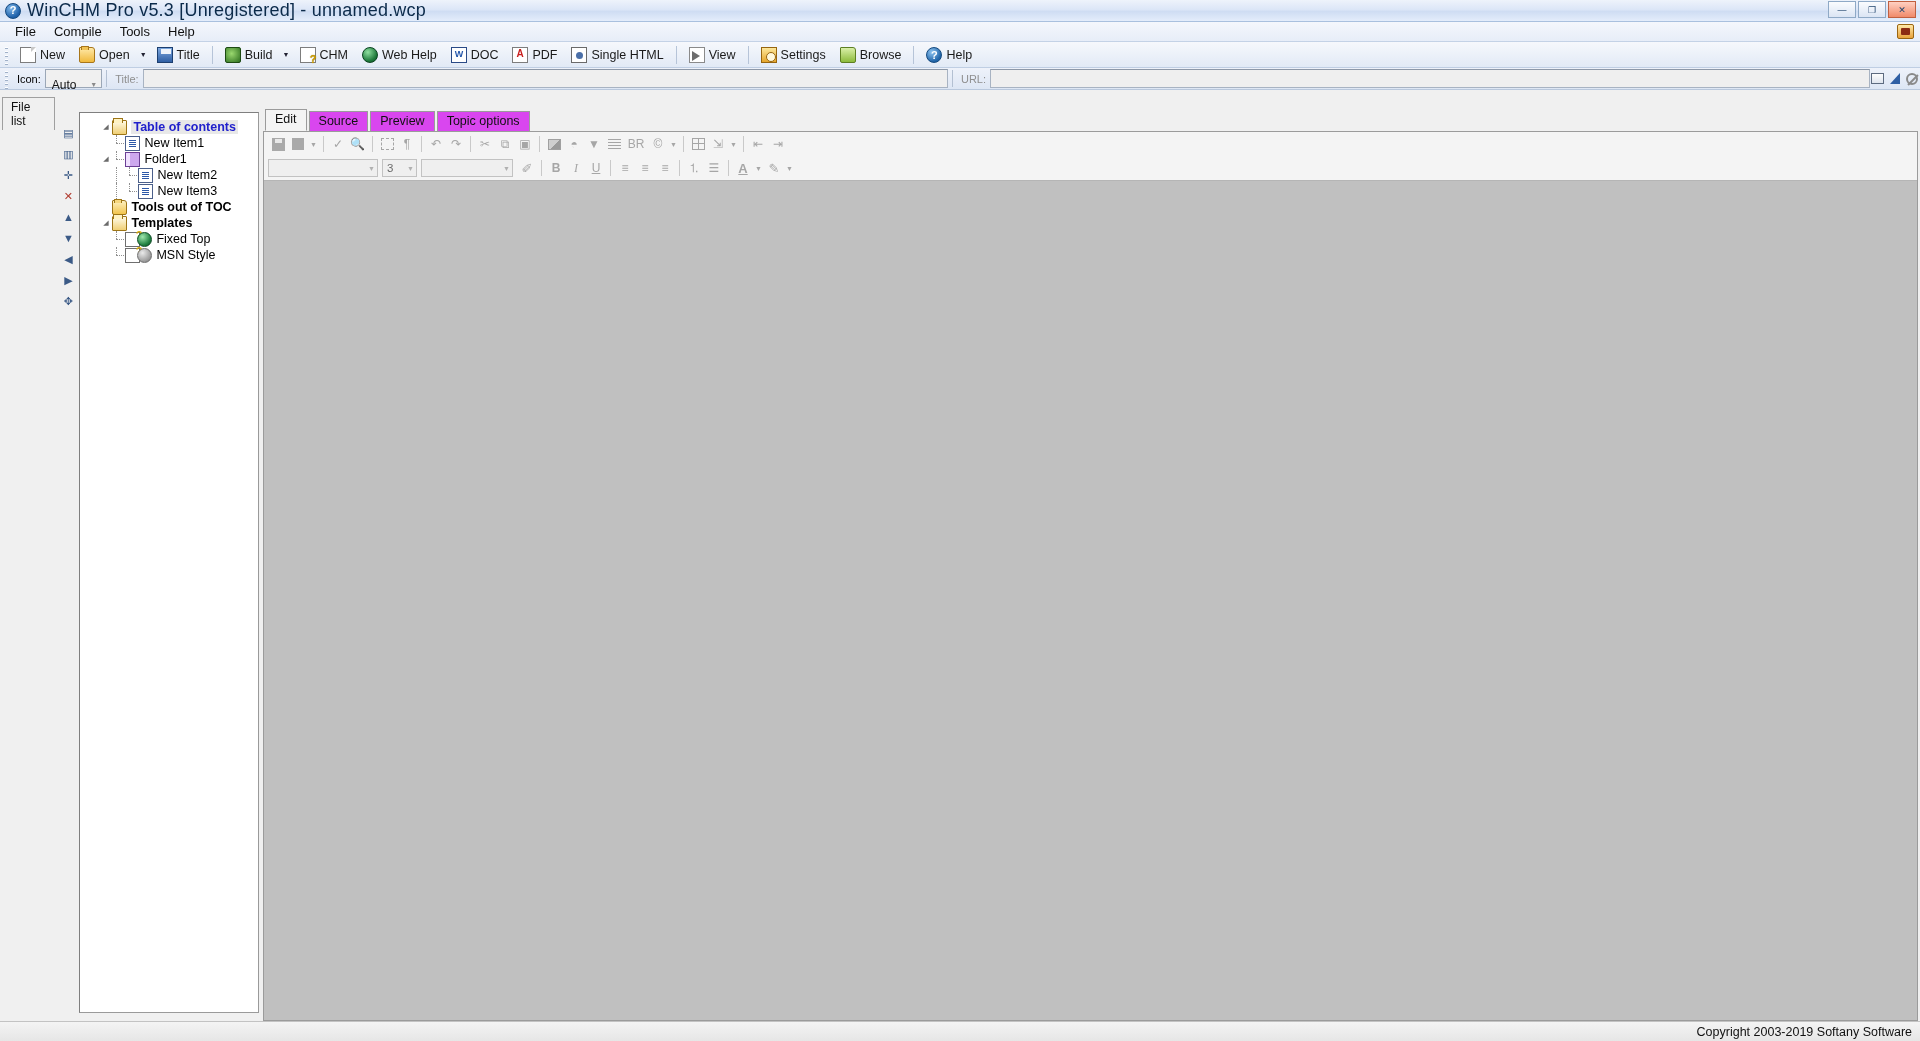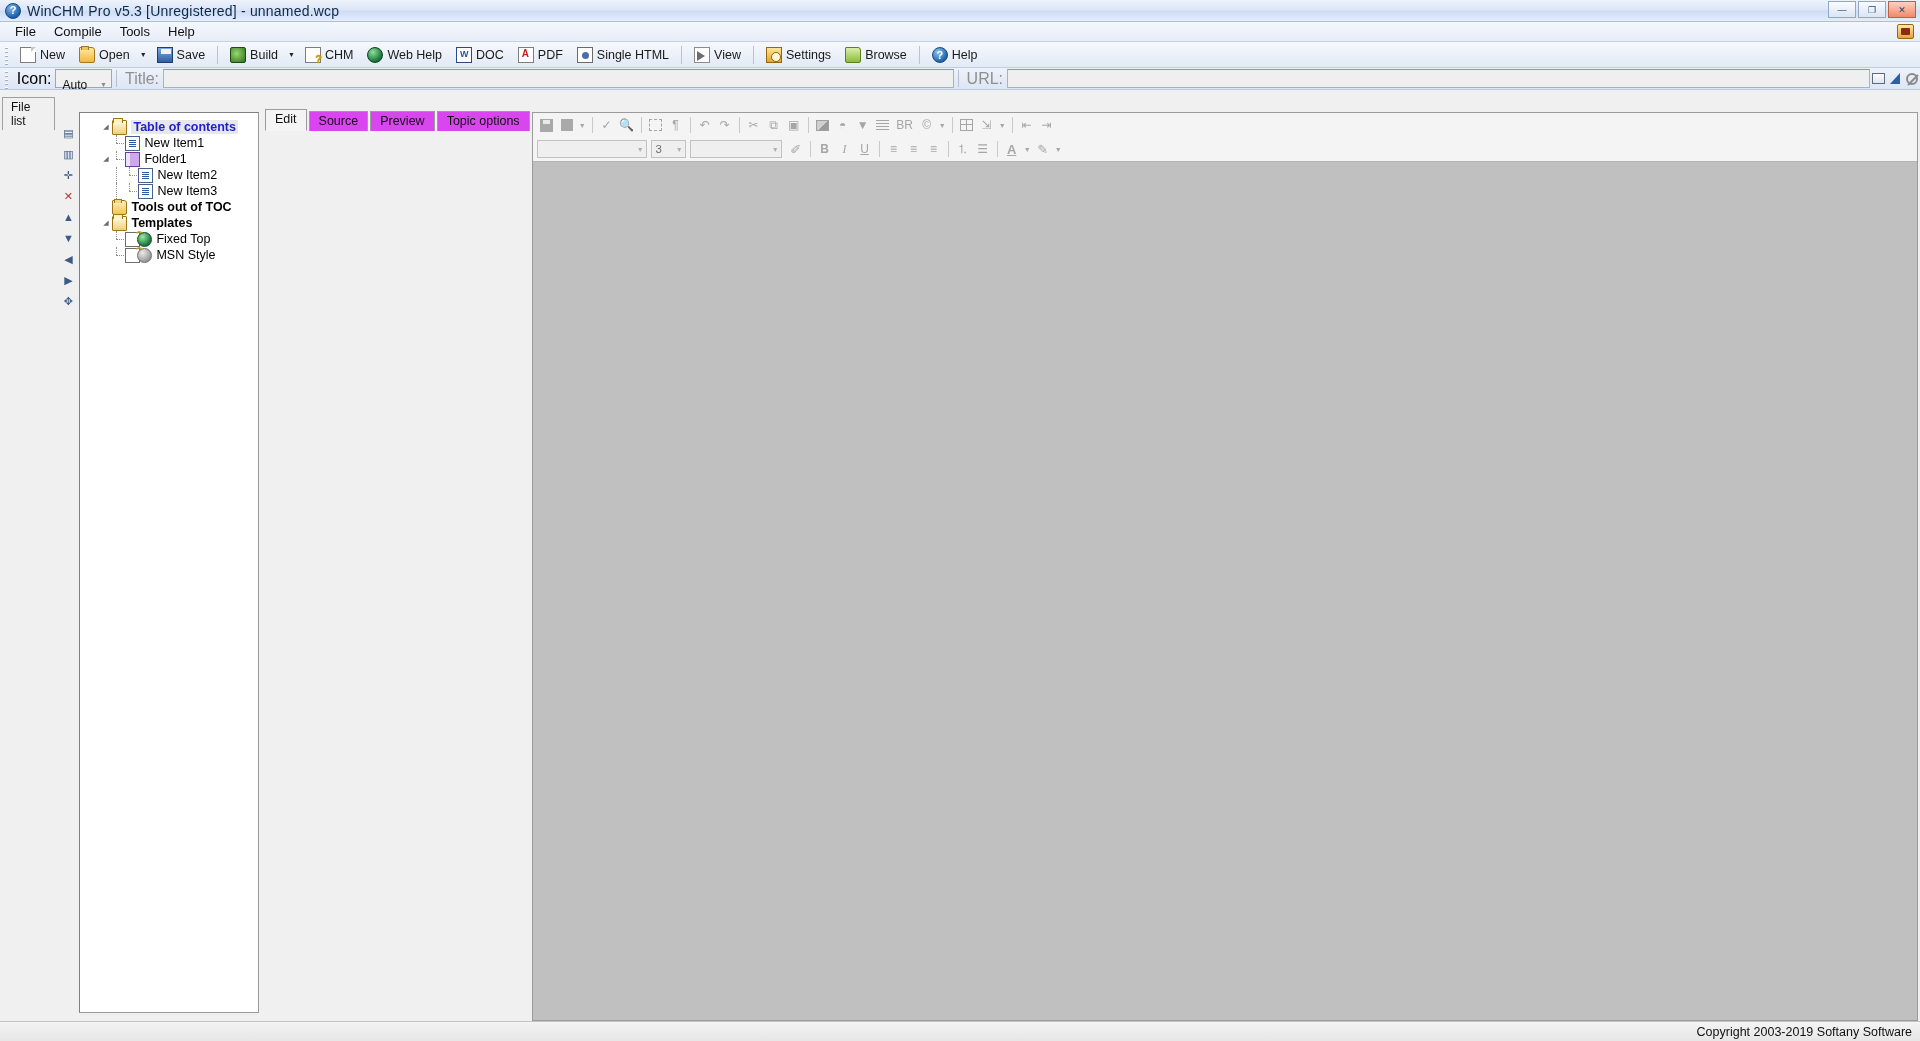--- a/index.html
+++ b/index.html
@@ -23,21 +23,21 @@
   #titlebar .tb-icon {
     width: 16px; height: 16px; margin-left: 5px; margin-right: 6px;
     border-radius: 50%;
     background: radial-gradient(circle at 35% 30%, #7fb8ea, #1d5fa8 70%);
     border: 1px solid #15497f;
     color: #ffffff; font-size: 11px; font-weight: bold;
     display: flex; align-items: center; justify-content: center;
     line-height: 1;
   }
   #titlebar .tb-text {
-    font-size: 14px; color: #0b2a4a; letter-spacing: .2px;
+    font-size: 18px; color: #0b2a4a; letter-spacing: .2px;
   }
   #titlebar .tb-buttons {
     position: absolute; right: 4px; top: 1px; display: flex; gap: 2px;
   }
   .winbtn {
     width: 28px; height: 17px;
     border: 1px solid #8fa9c6;
     background: linear-gradient(to bottom, #fbfcfe, #dbe5f4);
     display: flex; align-items: center; justify-content: center;
     font-size: 9px; color: #24476f;
@@ -119,21 +119,21 @@
   .ic-help{ border-radius:50%; background: radial-gradient(circle at 35% 30%, #8fc5f2, #2064a8 70%); border:1px solid #144a80; }
   .ic-help::after{content:"?";position:absolute;left:0;right:0;top:0;text-align:center;color:#fff;font-size:11px;font-weight:bold;line-height:14px;}
 
   
   #propbar {
     height: 22px;
     background: linear-gradient(to bottom,#eef2fa,#dde6f4);
     border-bottom: 1px solid #b9c8dd;
     display: flex; align-items: center; padding-left: 2px;
   }
-  .plabel { font-size: 16px; color:#000; padding: 0 4px; }
+  .plabel { font-size: 11px; color:#000; padding: 0 4px; }
   .plabel.dim { color: #8f8f8f; }
   .combo {
     height: 19px; width: 58px; background:#f0f0f0;
     border: 1px solid #9ba7b7; display:flex; align-items:center; justify-content:space-between;
     font-size:12px; color:#111; padding: 12px 2px 0 6px;
   }
   .combo .cb-arrow { font-size:7px; color:#8a8a8a; padding-right:2px;}
   .pfield {
     height: 19px; background:#efefef; border: 1px solid #a8b3c2;
     border-top-color:#8d98a8;
@@ -202,21 +202,21 @@
      background:#2b57a8;}
   .ti-book{background:linear-gradient(to right,#f0e0ff 0 4px,#cda8ee 4px 100%);border:1px solid #6a3e94;}
   .ti-tpl{background:#ffffff;border:1px solid #6f6f6f;}
   .ti-tpl::after{content:"?";position:absolute;right:-3px;top:-3px;font-size:11px;font-weight:bold;color:#d8aa00;line-height:11px;}
   .ti-glob{border-radius:50%;background:radial-gradient(circle at 35% 30%,#9fe7ad,#1f8040 65%,#0d5026);border:1px solid #0b4a22;}
   .ti-glob.grey{background:radial-gradient(circle at 35% 30%,#eaeaea,#a0a0a0 65%,#777);border-color:#6e6e6e;}
   .pairicon{display:flex;align-items:center;}
   .pairicon .ti-glob{margin-left:-3px;}
 
   
-  #rightpanel { flex:1; display:flex; flex-direction:row; padding-right:2px;}
+  #rightpanel { flex:1; display:flex; flex-direction:column; padding-right:2px;}
   .ed-tabrow { height:19px; display:flex; align-items:flex-end; padding-left:2px; }
   .ed-tab {
     font-size:12.5px; padding: 2px 9px 3px 9px;
     background:#d946ef; border:1px solid #9b9b9b; border-bottom:none;
     margin-right:2px; color:#111;
   }
   .ed-tab.active { background:#f4f4f4; padding-bottom:4px; font-weight:normal; border-bottom:1px solid #f4f4f4;}
   .ed-frame { flex:1; border:1px solid #9b9b9b; background:#f4f4f4; display:flex; flex-direction:column;}
   .ed-tbrow { height:24px; display:flex; align-items:center; padding-left:4px; gap:0; }
   .ed-tbrow.row2 { height:24px; }
@@ -289,21 +289,21 @@
     <span class="ic ic-page"></span>
     <span>New</span>
   </div>
   <div class="tbtn">
     <span class="ic ic-folder"></span>
     <span>Open</span>
   </div>
   <div class="tarrow">▼</div>
   <div class="tbtn">
     <span class="ic ic-save"></span>
-    <span>Save</span>
+    <span>Title</span>
   </div>
 
   <div class="tsep"></div>
 
   <div class="tbtn">
     <span class="ic ic-build"></span>
     <span>Build</span>
   </div>
   <div class="tarrow">▼</div>
   <div class="tbtn">

